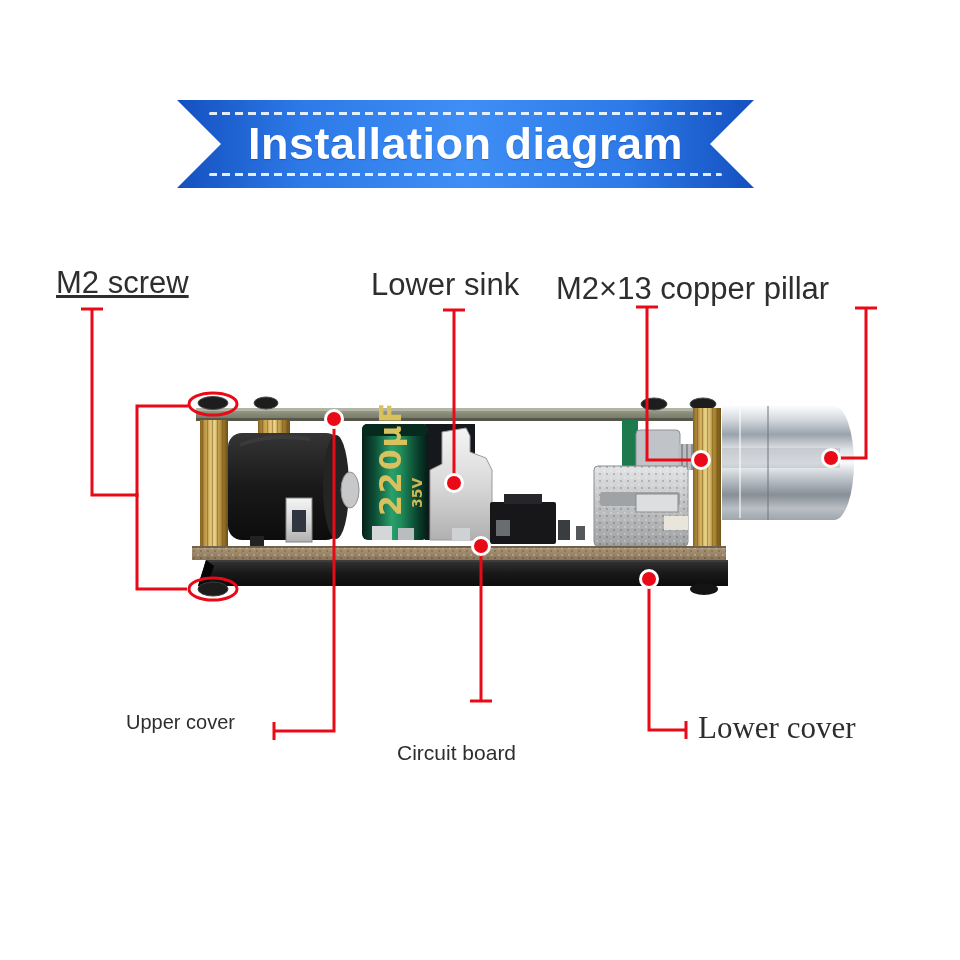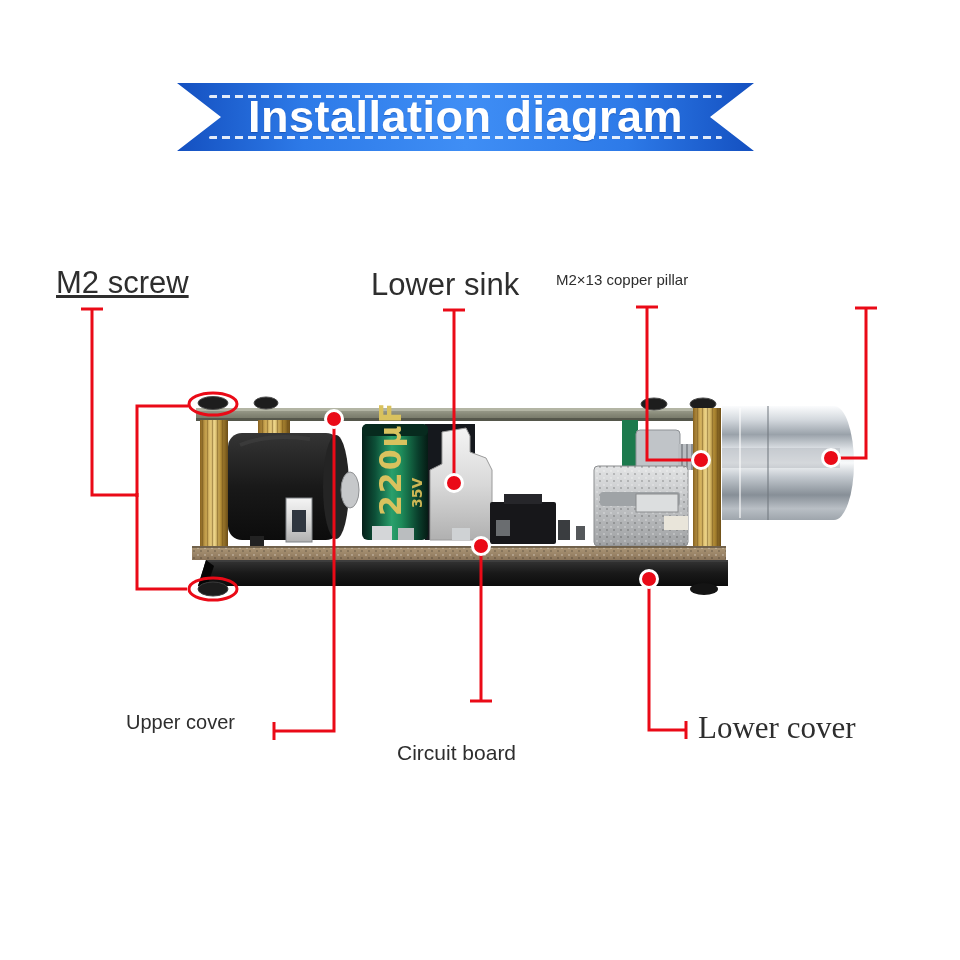--- a/index.html
+++ b/index.html
@@ -2,21 +2,21 @@
 <html><head>
 <meta charset="utf-8">
 <style>
   html,body{margin:0;padding:0;background:#ffffff;}
   .stage{
     position:relative;width:960px;height:960px;background:#ffffff;overflow:hidden;
     font-family:"Liberation Sans", sans-serif;
   }
   
   .banner{
-    position:absolute;left:177px;top:83px;width:577px;height:68px;
+    position:absolute;left:177px;top:100px;width:577px;height:88px;
     background:linear-gradient(90deg,#1450c0 0%,#2d7ae8 22%,#3f8ef5 50%,#2d7ae8 78%,#1450c0 100%);
     clip-path:polygon(0 0,100% 0,calc(100% - 44px) 50%,100% 100%,0 100%,44px 50%);
     display:flex;align-items:center;justify-content:center;
   }
   .banner-title{
     color:#ffffff;font-size:45px;font-weight:bold;letter-spacing:.5px;white-space:nowrap;
     text-shadow:0 1px 1px rgba(0,40,120,.35);
   }
   .banner-dash{
     position:absolute;left:32px;right:32px;height:3px;border-radius:2px;
@@ -24,21 +24,21 @@
   }
   .banner-dash.top{top:12px;}
   .banner-dash.bottom{bottom:12px;}
   
   .label{
     position:absolute;color:#2e2e2e;white-space:nowrap;line-height:1.1;
     font-family:"Liberation Sans", sans-serif;
   }
   .lbl-m2screw{left:56px;top:266px;font-size:31px;text-decoration:underline;}
   .lbl-heatsink{left:371px;top:268px;font-size:31px;}
-  .lbl-copperpillar{left:556px;top:272px;font-size:15px;}
+  .lbl-copperpillar{left:556px;top:272px;font-size:31px;}
   .lbl-knobcap{left:817px;top:268px;font-size:31px;}
   .lbl-uppercover{left:105px;top:711px;font-size:20px;margin-left:21px;}
   .lbl-circuitboard{left:397px;top:741px;font-size:21px;}
   .lbl-lowercover{left:698px;top:711px;font-size:31px;font-family:Liberation Serif, serif;}
   .product-svg{position:absolute;left:0;top:0;}
 </style>
 </head>
 <body>
 
 <div class="stage">

